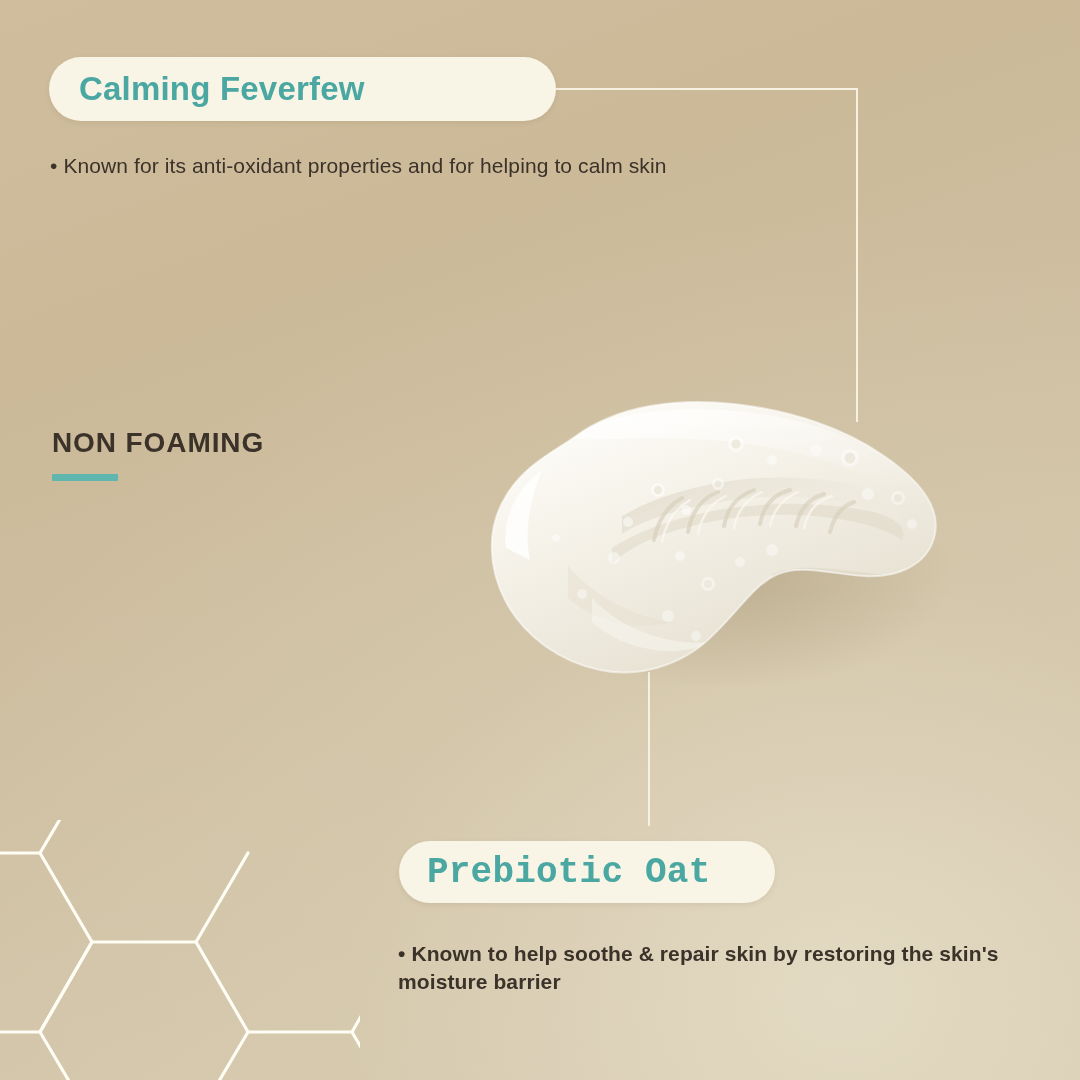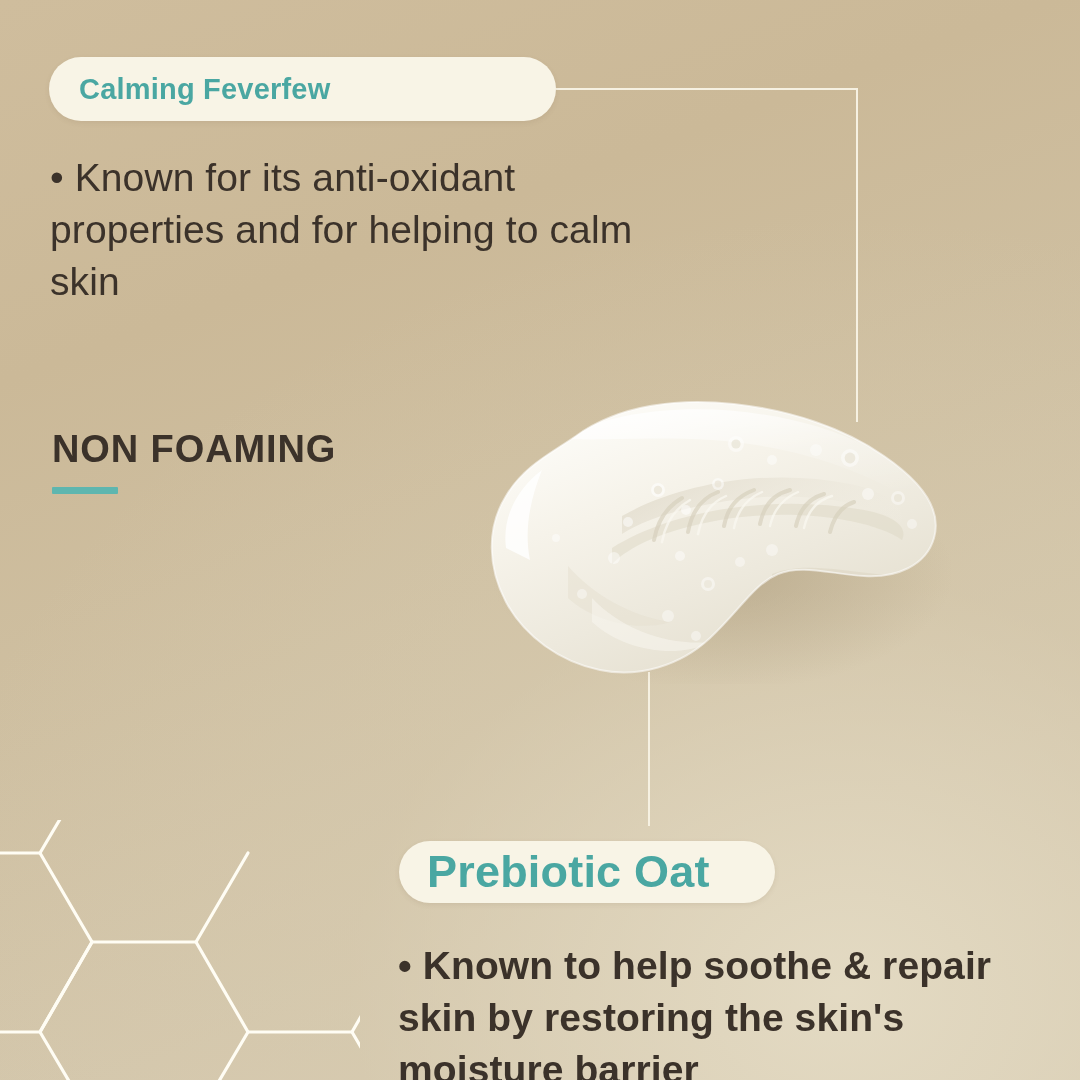--- a/index.html
+++ b/index.html
@@ -45,42 +45,42 @@
     display:flex;align-items:center;
     box-shadow:0 2px 5px rgba(120,100,70,0.12);
   }
   .pill-text{
     color:#4AA7A2;
     font-weight:700;
     letter-spacing:0.2px;
     white-space:nowrap;
   }
   #pill-feverfew{left:49px;top:57px;width:507px;height:64px;padding:0 30px;box-sizing:border-box;}
-  #pill-feverfew .pill-text{font-size:29px;}
+  #pill-feverfew .pill-text{font-size:33px;}
   #pill-oat{left:399px;top:841px;width:376px;height:62px;padding:0 28px;box-sizing:border-box;}
-  #pill-oat .pill-text{font-size:45px;}
+  #pill-oat .pill-text{font-size:36px;font-family:Liberation Mono, monospace;}
 
   
   .body-copy{
     position:absolute;
     color:#3B322A;
-    font-size:39px;
+    font-size:21px;
     line-height:1.33;
     letter-spacing:0.1px;
   }
   #copy-feverfew{left:50px;top:152px;width:650px;}
   #copy-oat{left:398px;top:940px;width:640px;font-weight:bold;}
 
   
   #feature-block{position:absolute;left:52px;top:425px;width:430px;}
   .feature{margin-bottom:34px;}
   .feature-title{
     color:#3B322A;
     font-weight:700;
-    font-size:38px;
+    font-size:28px;
     letter-spacing:0.9px;
     line-height:1.28;
     text-transform:uppercase;
   }
   .feature-rule{
     margin-top:13px;
     width:66px;height:7px;
     background:#5EB6AF;
     border-radius:1px;
   }

